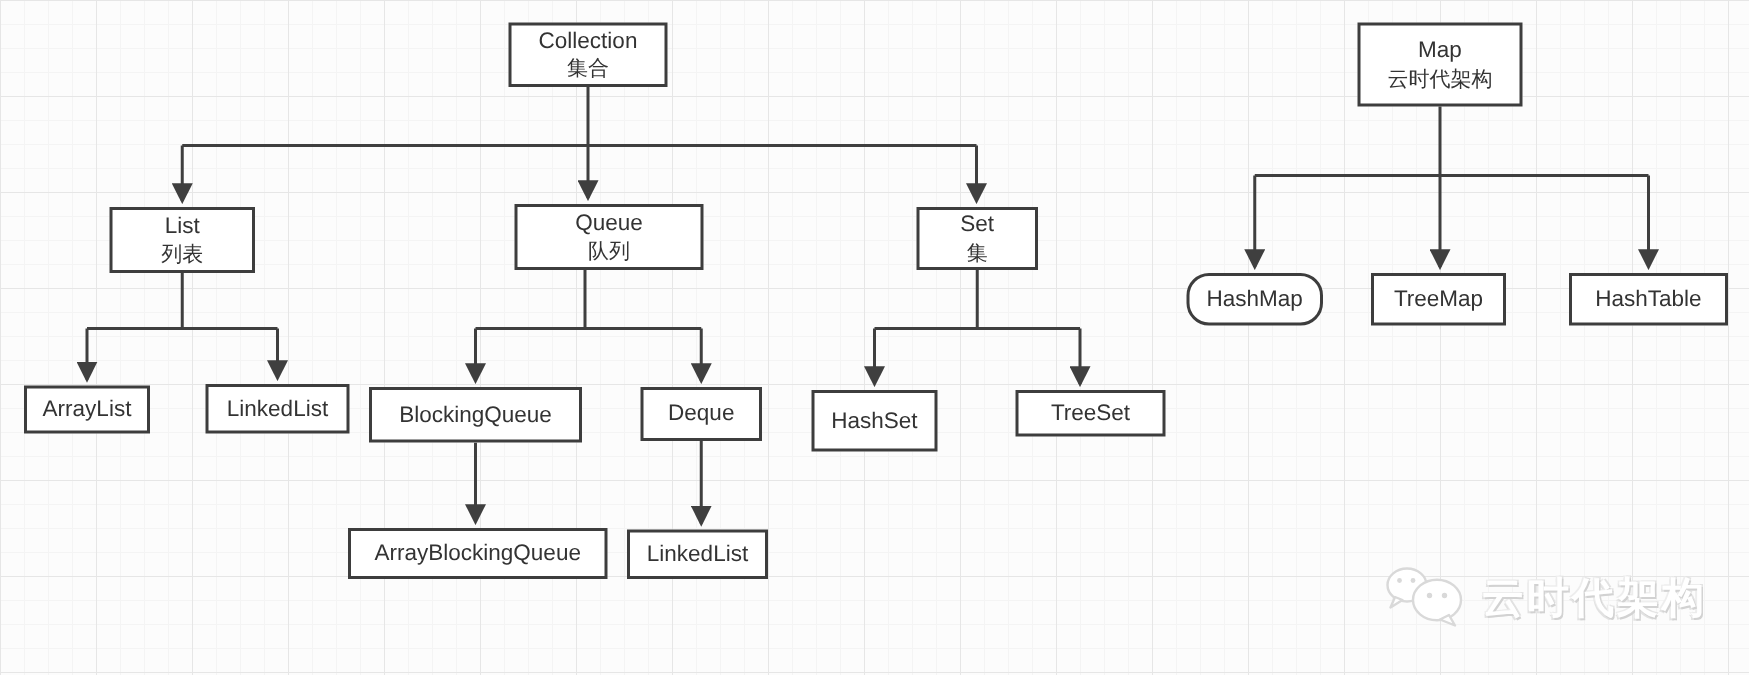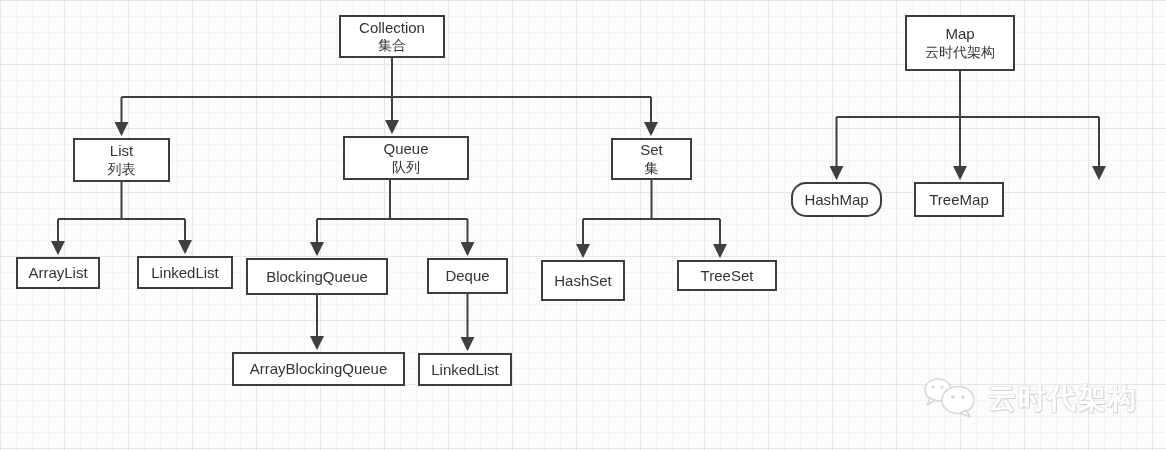--- a/index.html
+++ b/index.html
@@ -151,20 +151,23 @@
   </div>
 
   <div class="node" style="left:791px; top:182px; width:91px; height:35px;border-radius:15px;">
     <span>HashMap</span>
   </div>
 
   <div class="node" style="left:914px; top:182px; width:90px; height:35px;text-align:right;">
     <span>TreeMap</span>
   </div>
 
+  <div class="node" style="left:1046px; top:182px; width:106px; height:35px;">
+    <span>HashTable</span>
+  </div>
 
   <div class="watermark">
     <svg width="58" height="46" viewBox="0 0 58 46">
       <g fill="#ffffff" stroke="#d9d9d9" stroke-width="1.6">
 
         <ellipse cx="16" cy="14" rx="13" ry="11"></ellipse>
         <path d="M8 22 L5 29 L13 24 z" stroke-linejoin="round"></path>
 
         <ellipse cx="36" cy="24" rx="16" ry="13.5"></ellipse>
         <path d="M44 34 L48 41 L38 37 z" stroke-linejoin="round"></path>

